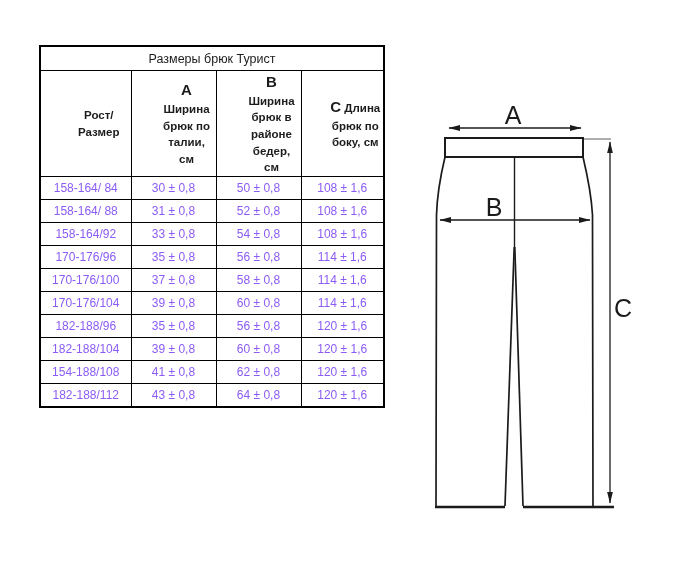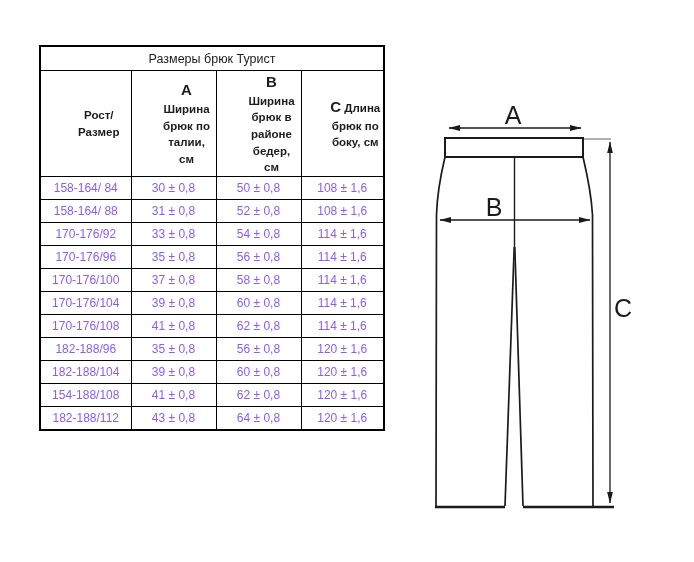--- a/index.html
+++ b/index.html
@@ -122,47 +122,41 @@
       <td>50 ± 0,8</td>
       <td>108 ± 1,6</td>
     </tr>
     <tr class="data-row">
       <td>158-164/ 88</td>
       <td>31 ± 0,8</td>
       <td>52 ± 0,8</td>
       <td>108 ± 1,6</td>
     </tr>
     <tr class="data-row">
-      <td>170-176/92</td>
+      <td>158-164/92</td>
       <td>33 ± 0,8</td>
       <td>54 ± 0,8</td>
-      <td>114 ± 1,6</td>
+      <td>108 ± 1,6</td>
     </tr>
     <tr class="data-row">
       <td>170-176/96</td>
       <td>35 ± 0,8</td>
       <td>56 ± 0,8</td>
       <td>114 ± 1,6</td>
     </tr>
     <tr class="data-row">
       <td>170-176/100</td>
       <td>37 ± 0,8</td>
       <td>58 ± 0,8</td>
       <td>114 ± 1,6</td>
     </tr>
     <tr class="data-row">
       <td>170-176/104</td>
       <td>39 ± 0,8</td>
       <td>60 ± 0,8</td>
-      <td>114 ± 1,6</td>
-    </tr>
-    <tr class="data-row">
-      <td>170-176/108</td>
-      <td>41 ± 0,8</td>
-      <td>62 ± 0,8</td>
       <td>114 ± 1,6</td>
     </tr>
     <tr class="data-row">
       <td>182-188/96</td>
       <td>35 ± 0,8</td>
       <td>56 ± 0,8</td>
       <td>120 ± 1,6</td>
     </tr>
     <tr class="data-row">
       <td>182-188/104</td>

